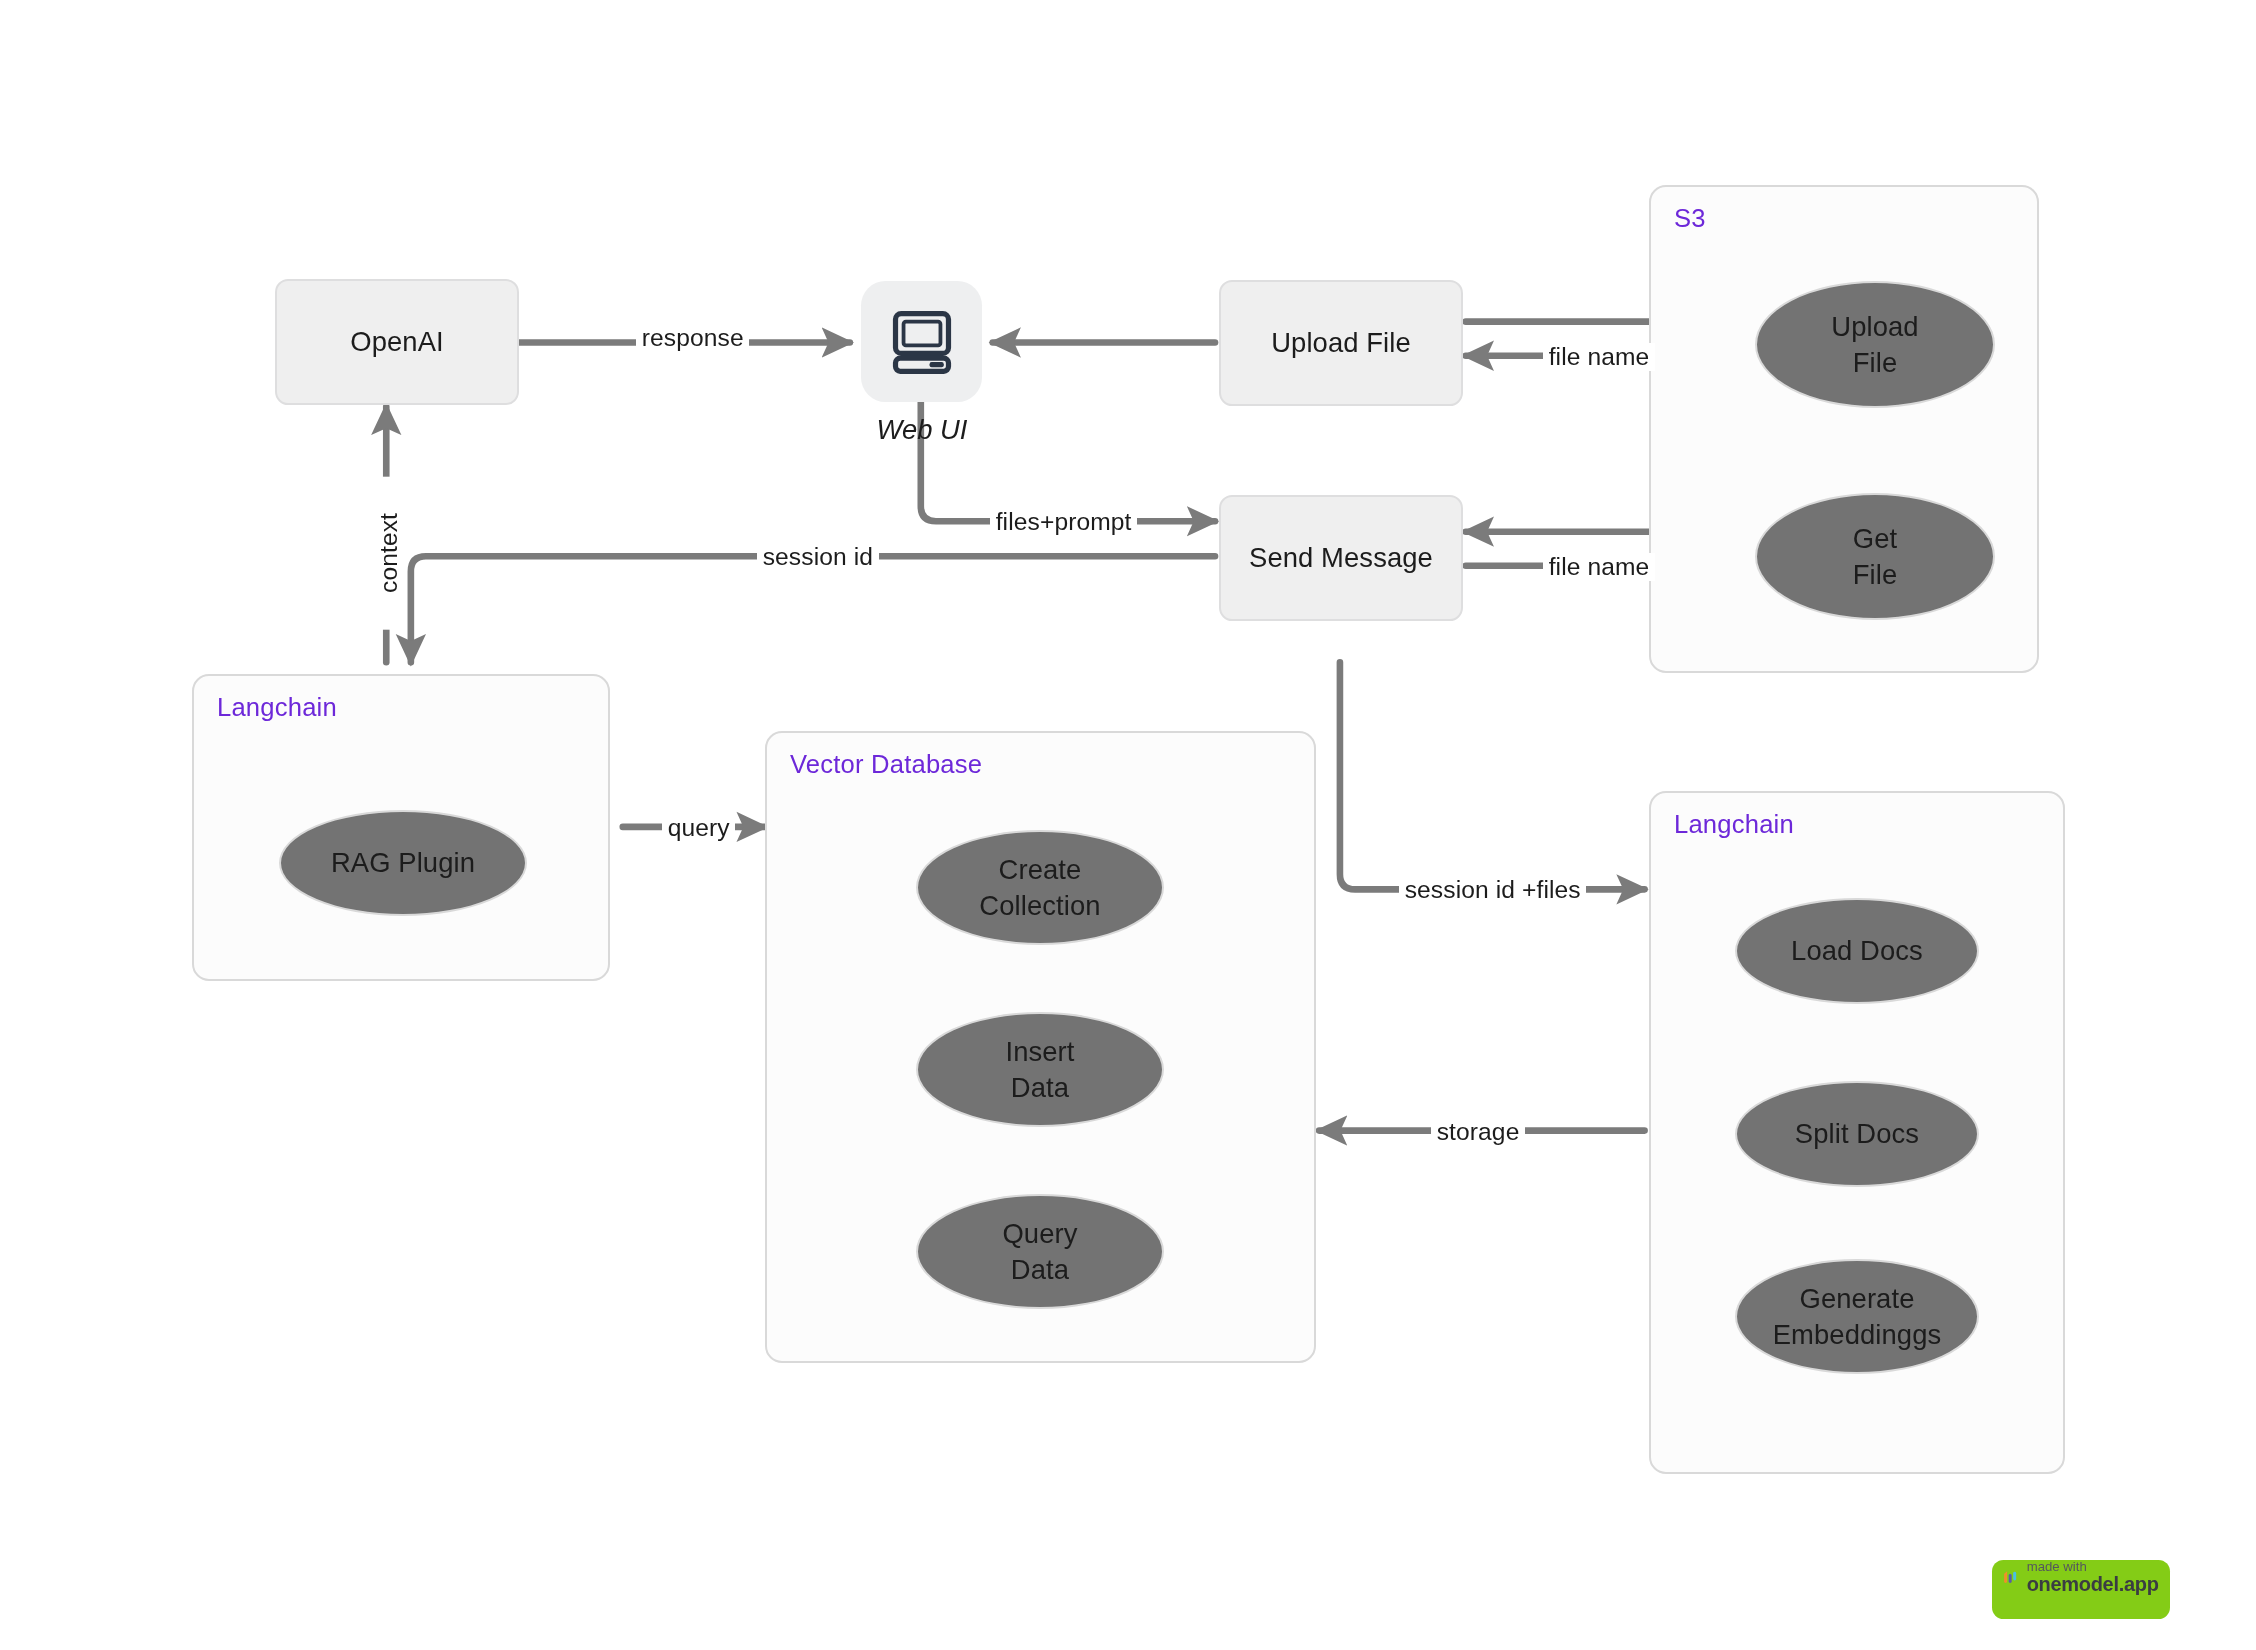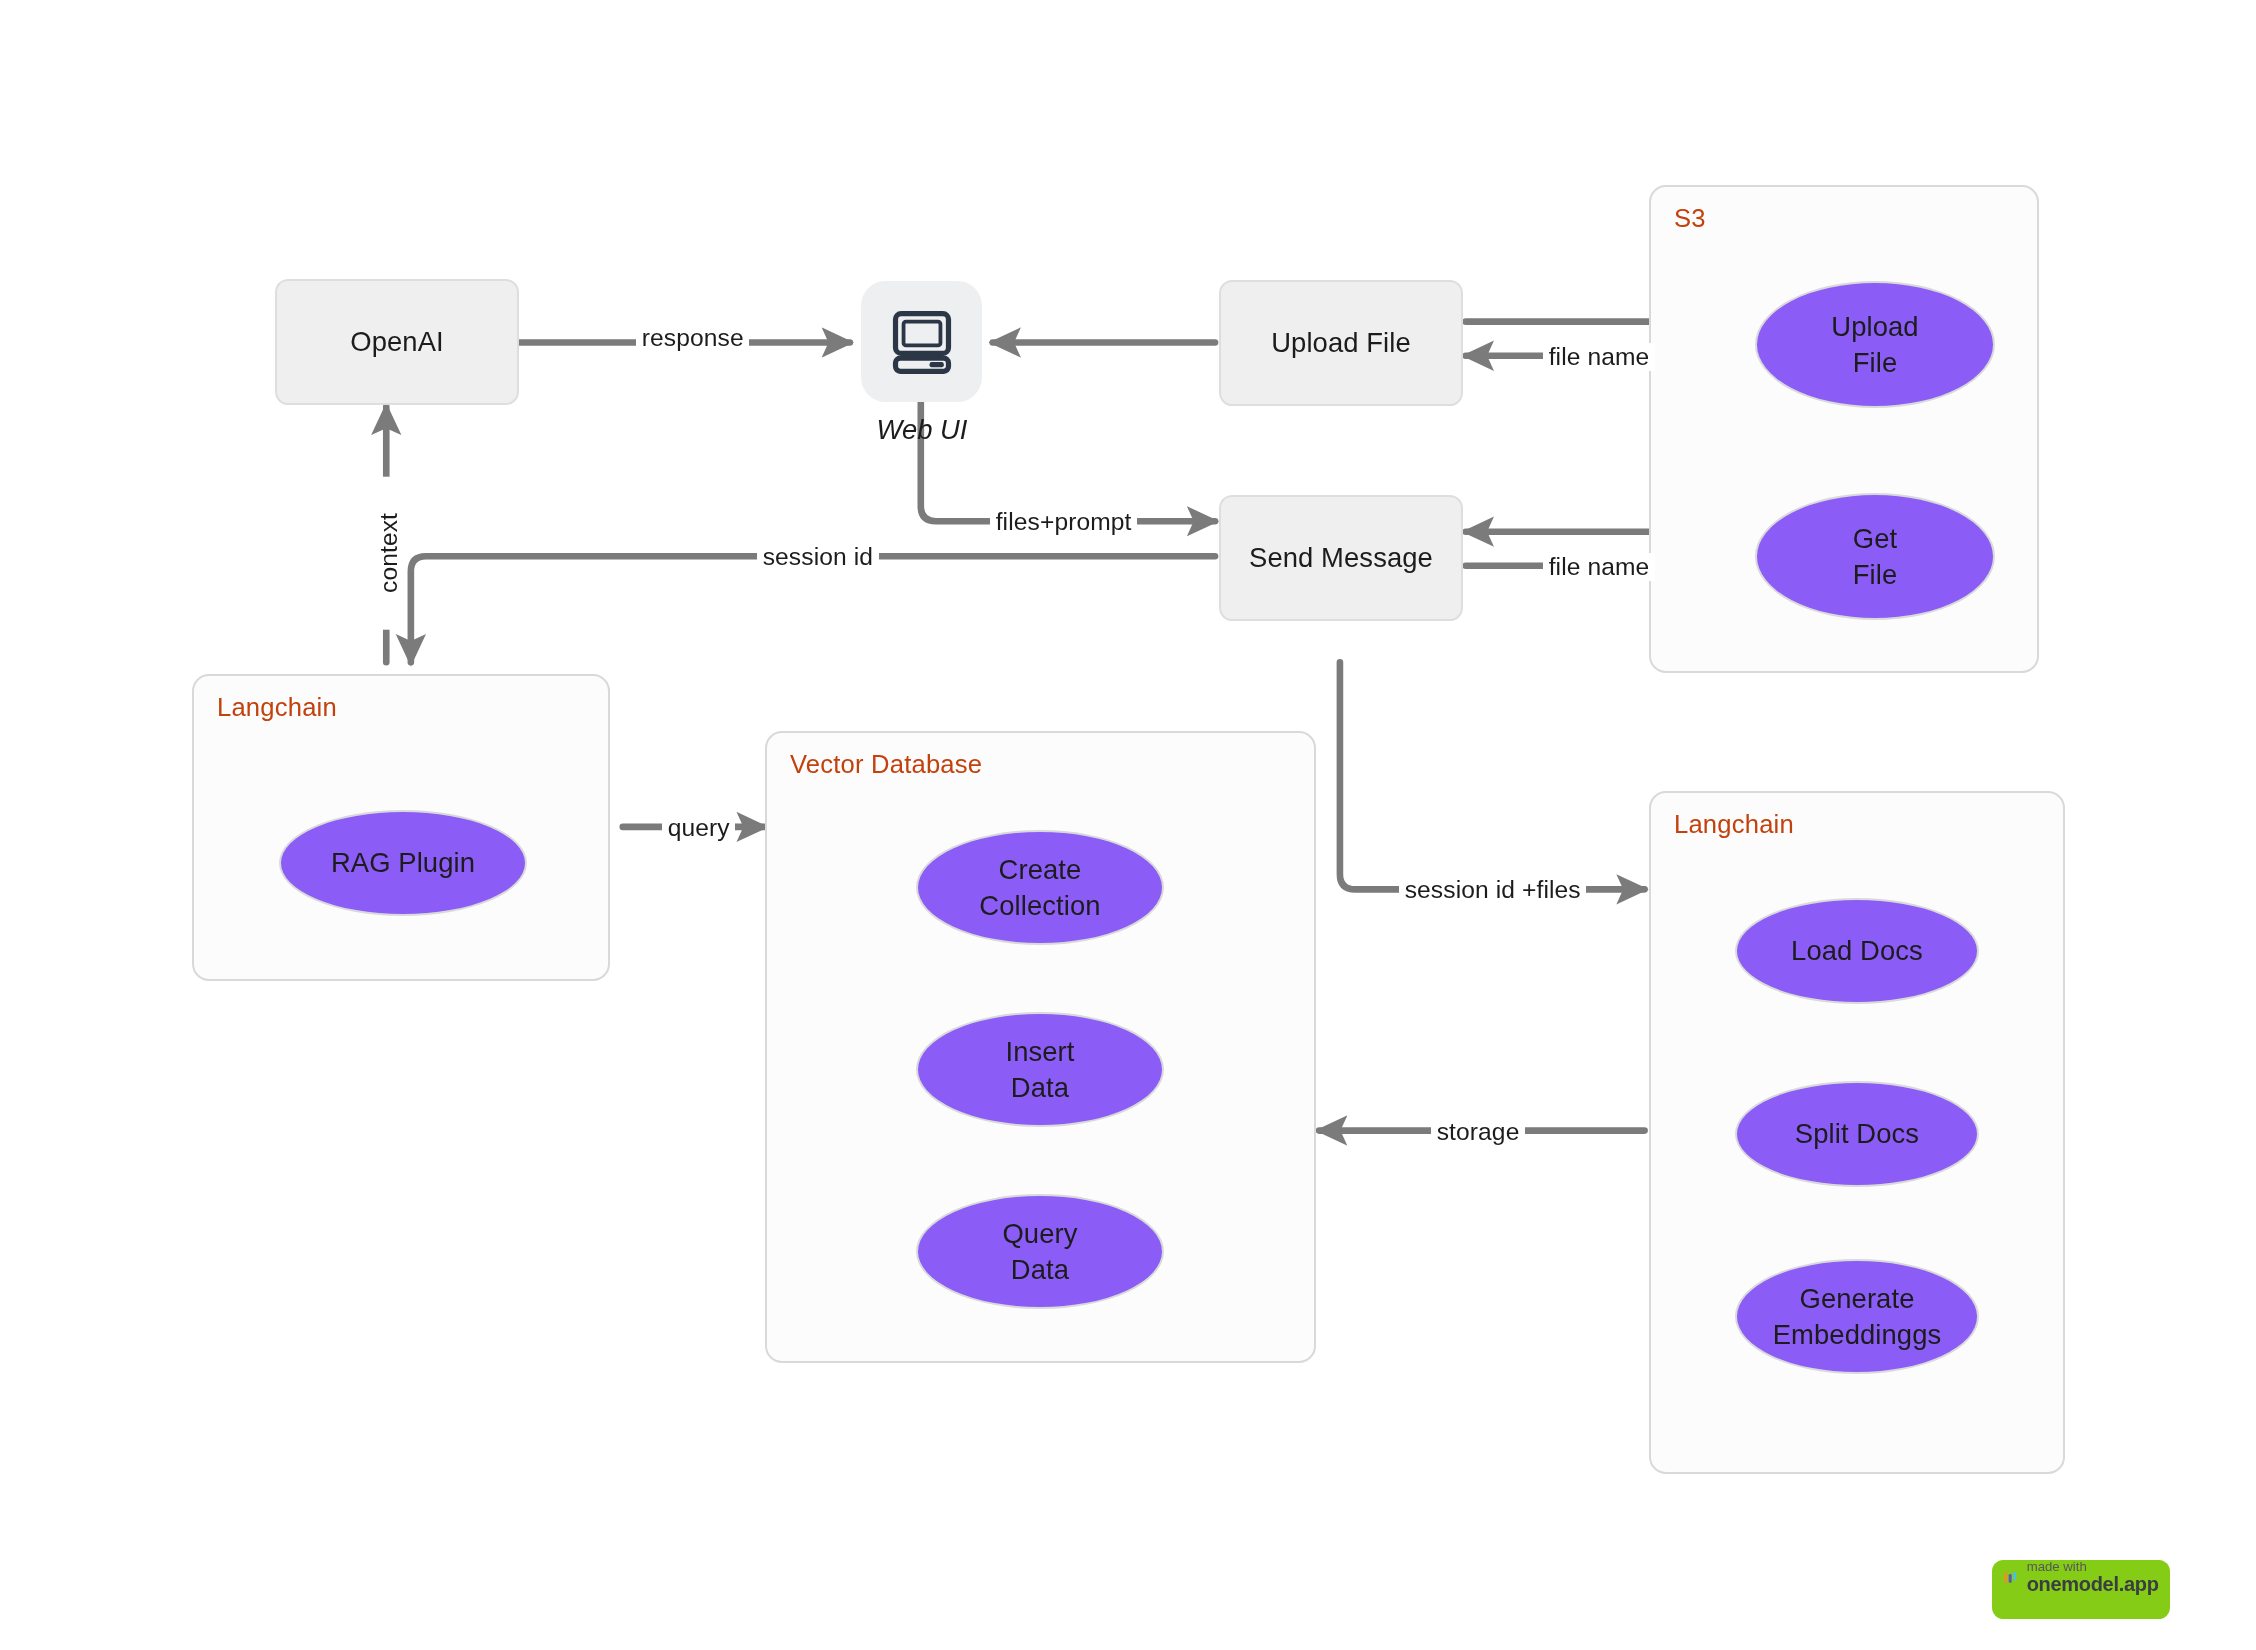--- a/index.html
+++ b/index.html
@@ -27,21 +27,21 @@
   .group {
     position: absolute;
     background: #fcfcfc;
     border: 2.8px solid #d9d9d9;
     border-radius: 17px;
     box-sizing: border-box;
   }
   .group-label {
     position: absolute;
     font-size: 25.6px;
-    color: #c2410c;
+    color: #6d28d9;
     letter-spacing: 0.2px;
     white-space: nowrap;
   }
 
   
   .node-rect {
     position: absolute;
     background: #efefef;
     border: 2.8px solid #dededf;
     border-radius: 13.2px;
@@ -51,21 +51,21 @@
     justify-content: center;
     color: #1c1c1c;
     font-size: 27.4px;
     text-align: center;
     letter-spacing: 0.1px;
   }
 
   
   .node-ellipse {
     position: absolute;
-    background: #8b5cf6;
+    background: #737373;
     border: 2.8px solid #d9d9d9;
     border-radius: 50%;
     box-sizing: border-box;
     display: flex;
     align-items: center;
     justify-content: center;
     flex-direction: column;
     color: #1c1c1c;
     font-size: 27.4px;
     text-align: right;

